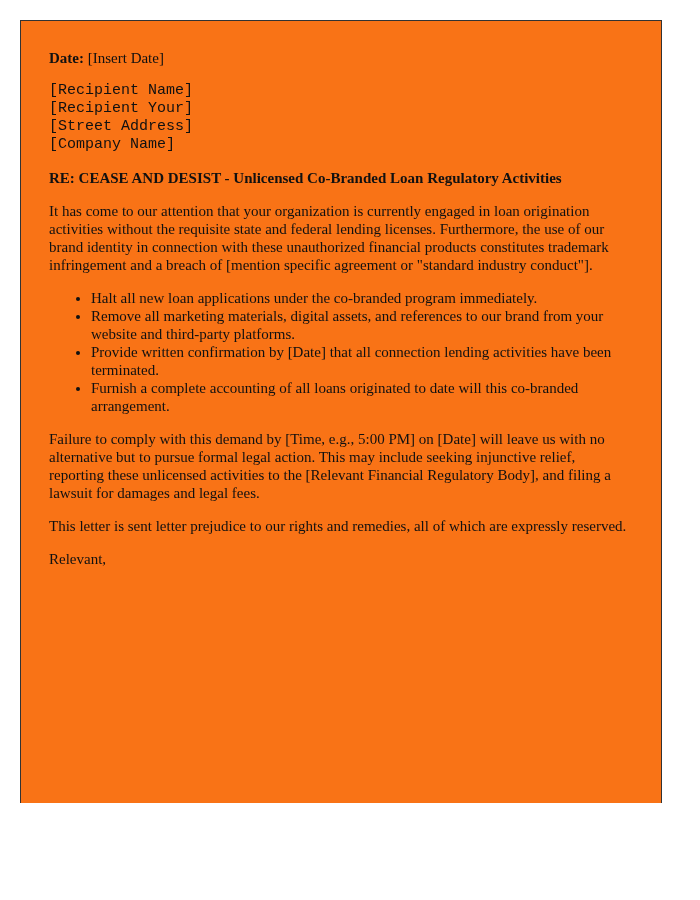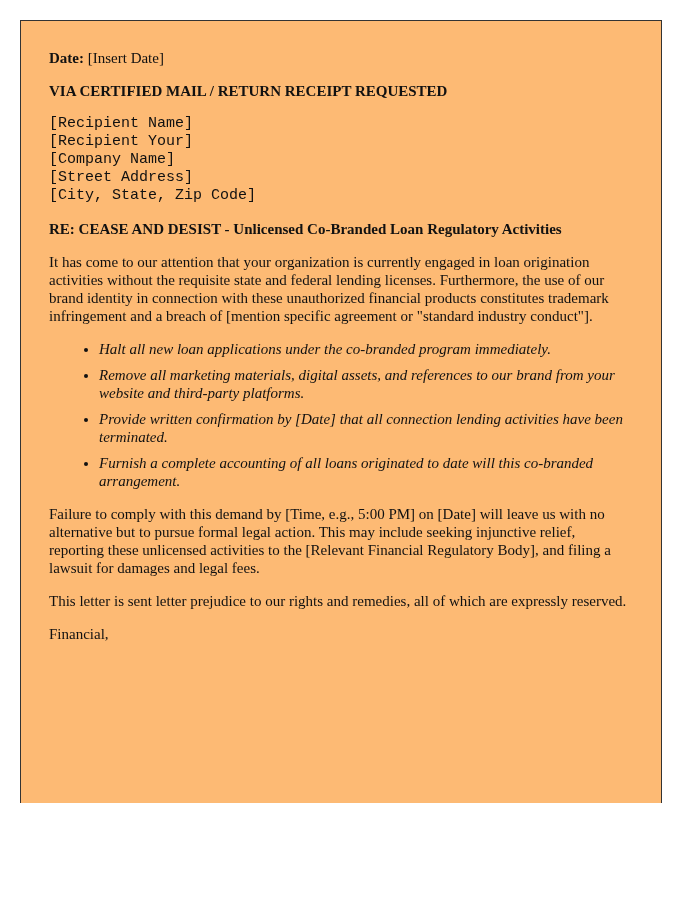--- a/index.html
+++ b/index.html
@@ -13,21 +13,21 @@
     .page-frame {
       position: absolute;
       left: 20px;
       top: 20px;
       width: 640px;
       height: 782px;
       border-left: 1px solid #333333;
       border-right: 1px solid #333333;
       border-top: 1px solid #333333;
       overflow: hidden;
-      background: #fdba74;
+      background: #f97316;
     }
     .letter {
       padding: 28px 28px 0 28px;
       font-family: "Liberation Serif", "DejaVu Serif", serif;
       font-size: 15px;
       line-height: 18px;
       color: #111111;
     }
     .letter p {
       margin: 0 0 15px 0;
@@ -40,57 +40,54 @@
     }
     .address-block div {
       line-height: 18px;
       font-family: Liberation Mono, monospace;
     }
     ul.requirements {
       margin: 0 0 15px 0;
       padding-left: 42px;
     }
     ul.requirements li {
-      margin: 8px;
+      margin: 0;
       padding-left: 0;
-      font-style: italic;
     }
   </style>
 </head>
 <body>
 
 <div class="page-frame">
   <div class="letter">
 
     <p><span class="bold">Date:</span><span> [Insert Date]</span></p>
 
-    <p class="bold">VIA CERTIFIED MAIL / RETURN RECEIPT REQUESTED</p>
 
     <div class="address-block">
       <div>[Recipient Name]</div>
       <div>[Recipient Your]</div>
+      <div>[Street Address]</div>
       <div>[Company Name]</div>
-      <div>[Street Address]</div>
-      <div>[City, State, Zip Code]</div>
     </div>
 
     <p class="bold">RE: CEASE AND DESIST - Unlicensed Co-Branded Loan Regulatory Activities</p>
 
 
 
     <p>It has come to our attention that your organization is currently engaged in loan origination activities without the requisite state and federal lending licenses. Furthermore, the use of our brand identity in connection with these unauthorized financial products constitutes trademark infringement and a breach of [mention specific agreement or "standard industry conduct"].</p>
 
 
     <ul class="requirements">
       <li>Halt all new loan applications under the co-branded program immediately.</li>
       <li>Remove all marketing materials, digital assets, and references to our brand from your website and third-party platforms.</li>
       <li>Provide written confirmation by [Date] that all connection lending activities have been terminated.</li>
       <li>Furnish a complete accounting of all loans originated to date will this co-branded arrangement.</li>
     </ul>
 
     <p>Failure to comply with this demand by [Time, e.g., 5:00 PM] on [Date] will leave us with no alternative but to pursue formal legal action. This may include seeking injunctive relief, reporting these unlicensed activities to the [Relevant Financial Regulatory Body], and filing a lawsuit for damages and legal fees.</p>
 
     <p>This letter is sent letter prejudice to our rights and remedies, all of which are expressly reserved.</p>
 
-    <p>Financial,</p>
+    <p>Relevant,</p>
 
   </div>
 </div>
 
 </body></html>

